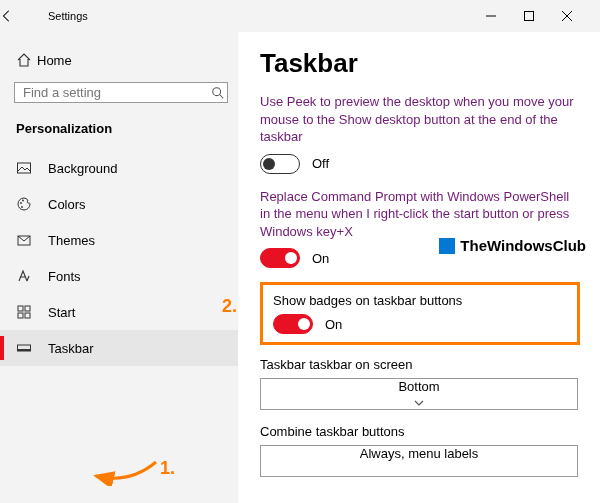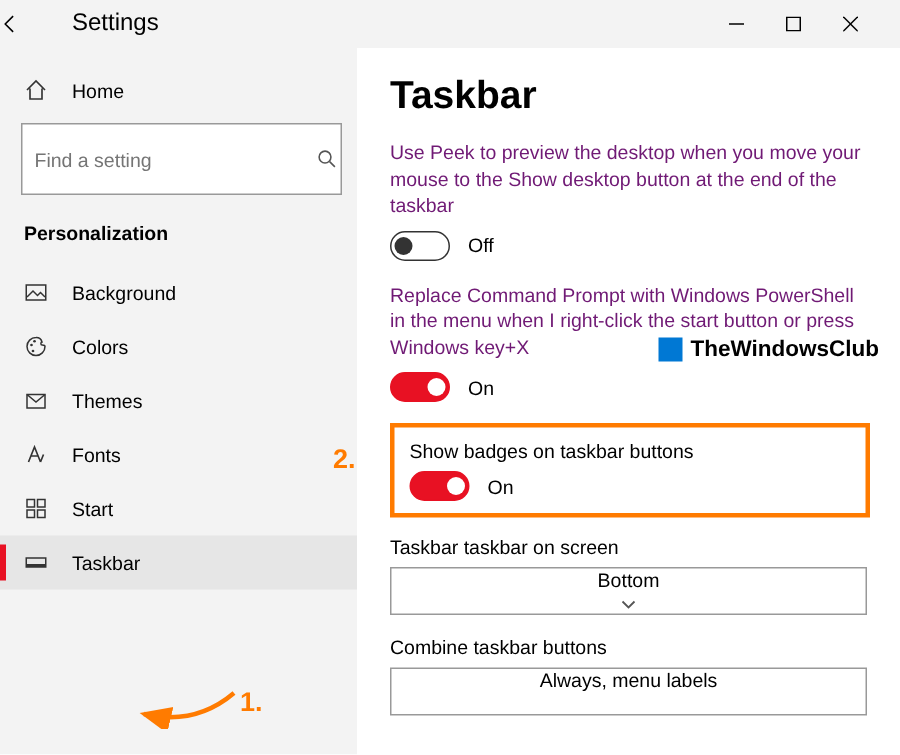--- a/index.html
+++ b/index.html
@@ -1,25 +1,25 @@
 <!DOCTYPE html>
 <html><head>
 <meta charset="utf-8">
 <style>
 * { box-sizing: border-box; margin: 0; padding: 0; font-family: "Segoe UI", sans-serif; }
 body { width: 600px; height: 503px; background: #fff; color: #000; overflow: hidden; position: relative; }
 .titlebar { height: 32px; display: flex; align-items: center; background: #f3f3f3; }
 .titlebar .back { width: 44px; text-align: center; font-size: 16px; cursor: pointer; }
-.titlebar .title { flex: 1; font-size: 16px; padding-left: 4px; }
+.titlebar .title { flex: 1; font-size: 11px; padding-left: 4px; }
 .titlebar .winbtn { width: 38px; text-align: center; font-size: 13px; cursor: pointer; font-family: "Segoe UI Symbol", sans-serif; }
 .container { display: flex; height: calc(100% - 32px); }
 .sidebar { width: 238px; background: #f3f3f3; padding: 12px 0 0 0; }
-.nav-home { display: flex; align-items: center; padding: 8px 16px; font-size: 13px; cursor: pointer; gap: 16px; }
+.nav-home { display: flex; align-items: center; padding: 8px 16px; font-size: 13px; cursor: pointer; gap: 5px; }
 .nav-home .icon { width: 16px; display: flex; justify-content: center; }
-.search { margin: 6px 10px 12px 14px; height: 48px; border: 1px solid #999; background: #fff; display: flex; align-items: center; padding: 0 8px; gap: 12px; }
+.search { margin: 6px 10px 12px 14px; height: 21px; border: 1px solid #999; background: #fff; display: flex; align-items: center; padding: 0 8px; gap: 12px; }
 .search input { flex: 1; border: 0; outline: 0; font-size: 13px; background: transparent; }
 .search .sicon { font-size: 13px; color: #555; }
 .cat { font-size: 13px; font-weight: 600; padding: 6px 16px 14px 16px; }
 .navitem { display: flex; align-items: center; padding: 10px 16px; font-size: 13px; cursor: pointer; gap: 16px; position: relative; }
 .navitem .icon { width: 16px; display: flex; justify-content: center; color: #333; }
 .navitem.active::before { content: ""; position: absolute; left: 0; top: 6px; bottom: 6px; width: 4px; background: #e81123; }
 .navitem.active { background: #e6e6e6; }
 .main { flex: 1; padding: 16px 20px 0 22px; overflow: hidden; }
 .h1 { font-size: 26px; font-weight: 600; margin-bottom: 14px; }
 .desc { font-size: 13px; line-height: 1.35; margin-bottom: 8px; color: #701a75; }
@@ -28,21 +28,21 @@
 .toggle .knob { width: 12px; height: 12px; border-radius: 50%; background: #333; }
 .toggle.on { background: #e81123; border-color: #e81123; justify-content: flex-end; }
 .toggle.on .knob { background: #fff; }
 .tlabel { font-size: 13px; }
 .box-hl { border: 3px solid #ff7b00; padding: 8px 10px 6px 10px; margin-bottom: 12px; }
 .label-sm { font-size: 13px; margin-bottom: 6px; }
 .select { height: 32px; border: 1px solid #999; display: flex; align-items: center; justify-content: space-between; padding: 0 10px; font-size: 13px; cursor: pointer; margin-bottom: 14px; width: 318px; flex-direction: column; }
 .select .chev { font-size: 12px; color: #555; }
 .annot { position: absolute; color: #ff7b00; font-weight: 700; font-size: 18px; pointer-events: none; }
 .arrow { position: absolute; pointer-events: none; }
-.watermark { position: absolute; right: 14px; top: 224px; display: flex; align-items: center; gap: 5px; font-size: 15px; font-weight: 600; pointer-events: none; }
+.watermark { position: absolute; right: 14px; top: 237px; display: flex; align-items: center; gap: 5px; font-size: 15px; font-weight: 600; pointer-events: none; }
 .wm-sq { width: 16px; height: 16px; background: #0078d4; }
 svg { display: block; }
 </style>
 </head>
 <body>
 
 <div class="titlebar">
   <div class="back">
     <svg width="14" height="14" viewBox="0 0 16 16">
         <path d="M10 2 L4 8 L10 14" fill="none" stroke="#000" stroke-width="1.2"></path>

